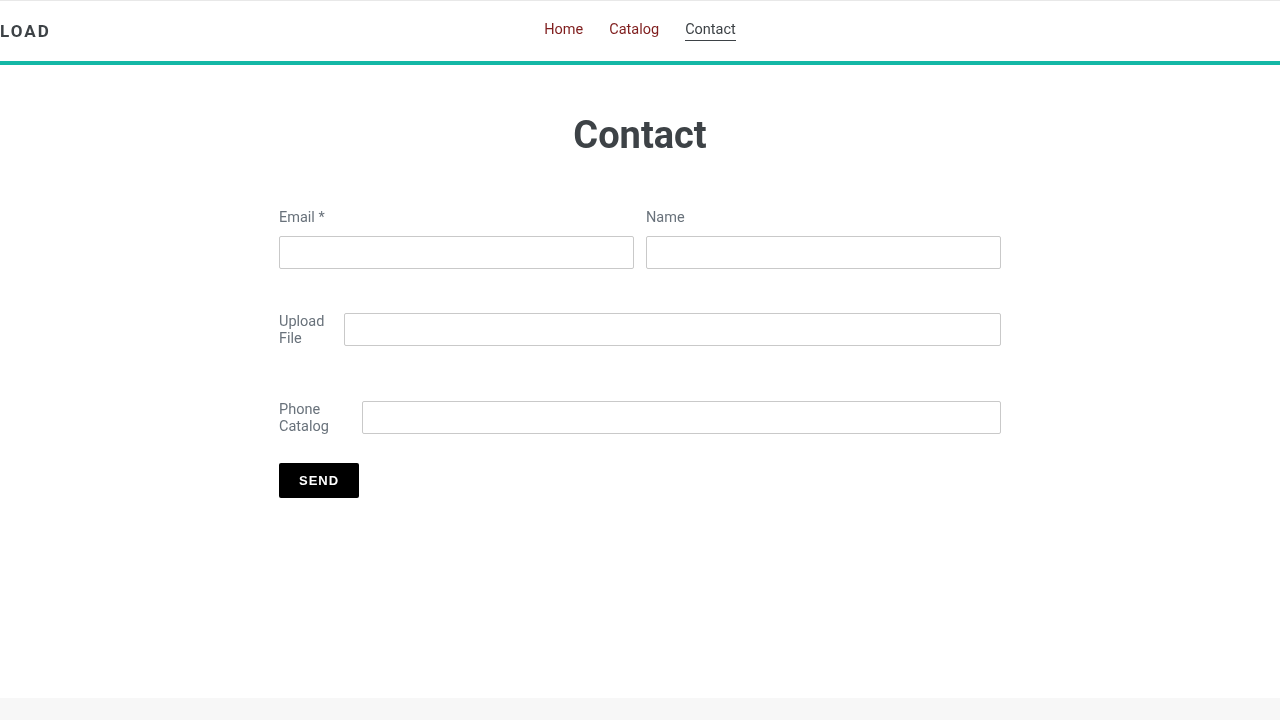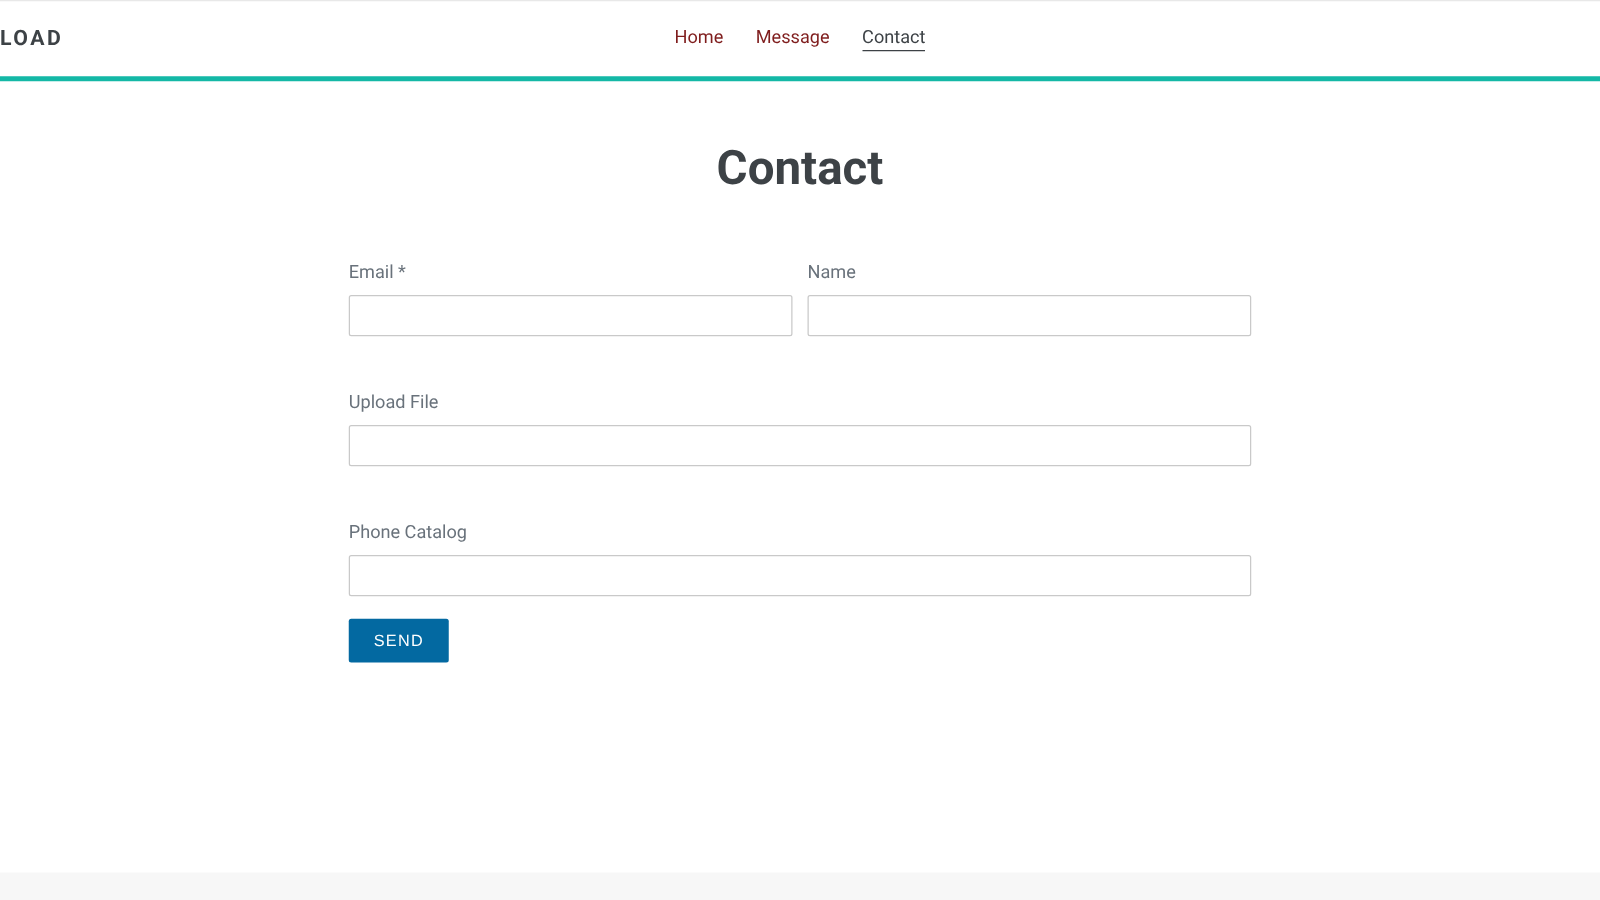--- a/index.html
+++ b/index.html
@@ -68,21 +68,21 @@
       margin-bottom: 18px;
     }
     .form-field {
       flex: 1;
       display: flex;
       flex-direction: column;
     }
     .form-field-full {
       width: 100%;
       display: flex;
-      flex-direction: column;
+      flex-direction: row;
       margin-bottom: 18px;
       margin-top: 44px;
     }
     label {
       font-size: 14.5px;
       color: #69727b;
       margin-bottom: 10px;
     }
     input[type="text"],
     input[type="email"],
@@ -100,26 +100,26 @@
     input[type="text"],
     input[type="email"],
     input[type="tel"] {
       height: 33px;
     }
     textarea {
       height: 170px;
       resize: vertical;
     }
     .send-button {
-      background: #0369a1;
+      background: #000000;
       color: #ffffff;
       border: none;
       padding: 10px 20px;
       font-size: 13px;
-      font-weight: 400;
+      font-weight: 700;
       letter-spacing: 1px;
       cursor: pointer;
       border-radius: 2px;
     }
     .footer-bar {
       position: absolute;
       bottom: 0;
       left: 0;
       right: 0;
       height: 22px;
@@ -128,21 +128,21 @@
   </style>
 </head>
 <body>
 
 <div class="top-border"></div>
 
 <header class="header">
   <div class="logo">LOAD</div>
   <nav class="nav">
     <a>Home</a>
-    <a>Message</a>
+    <a>Catalog</a>
     <a class="active">Contact</a>
   </nav>
 </header>
 
 <h1 class="page-title">Contact</h1>
 
 <form class="form-container">
   <div class="form-row">
     <div class="form-field">
       <label>Email *</label>

